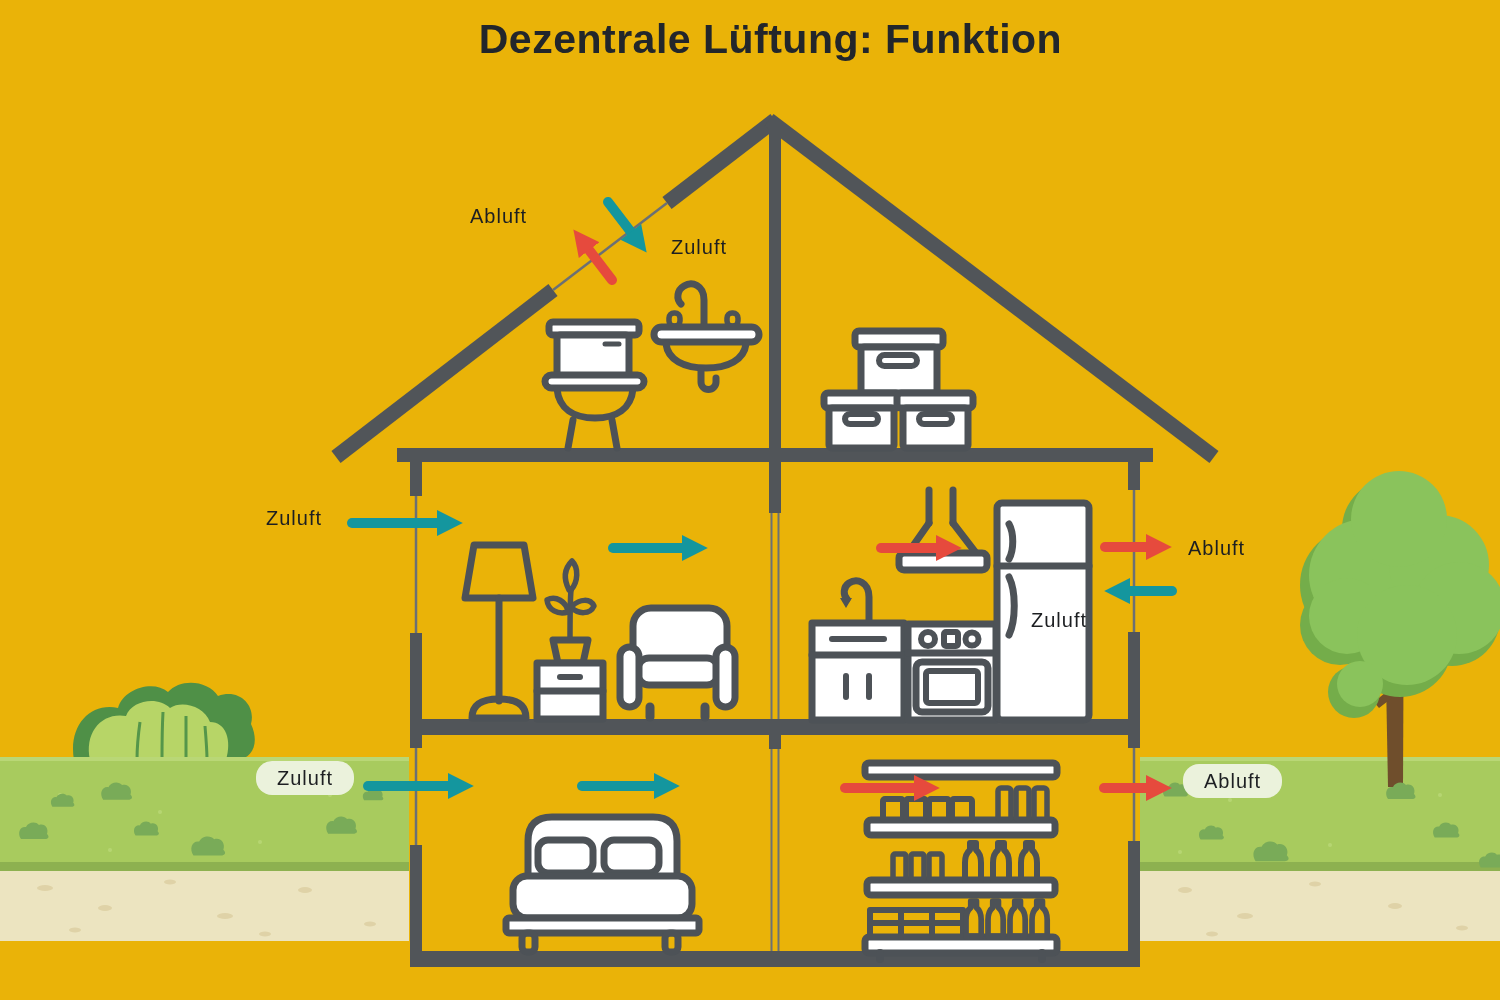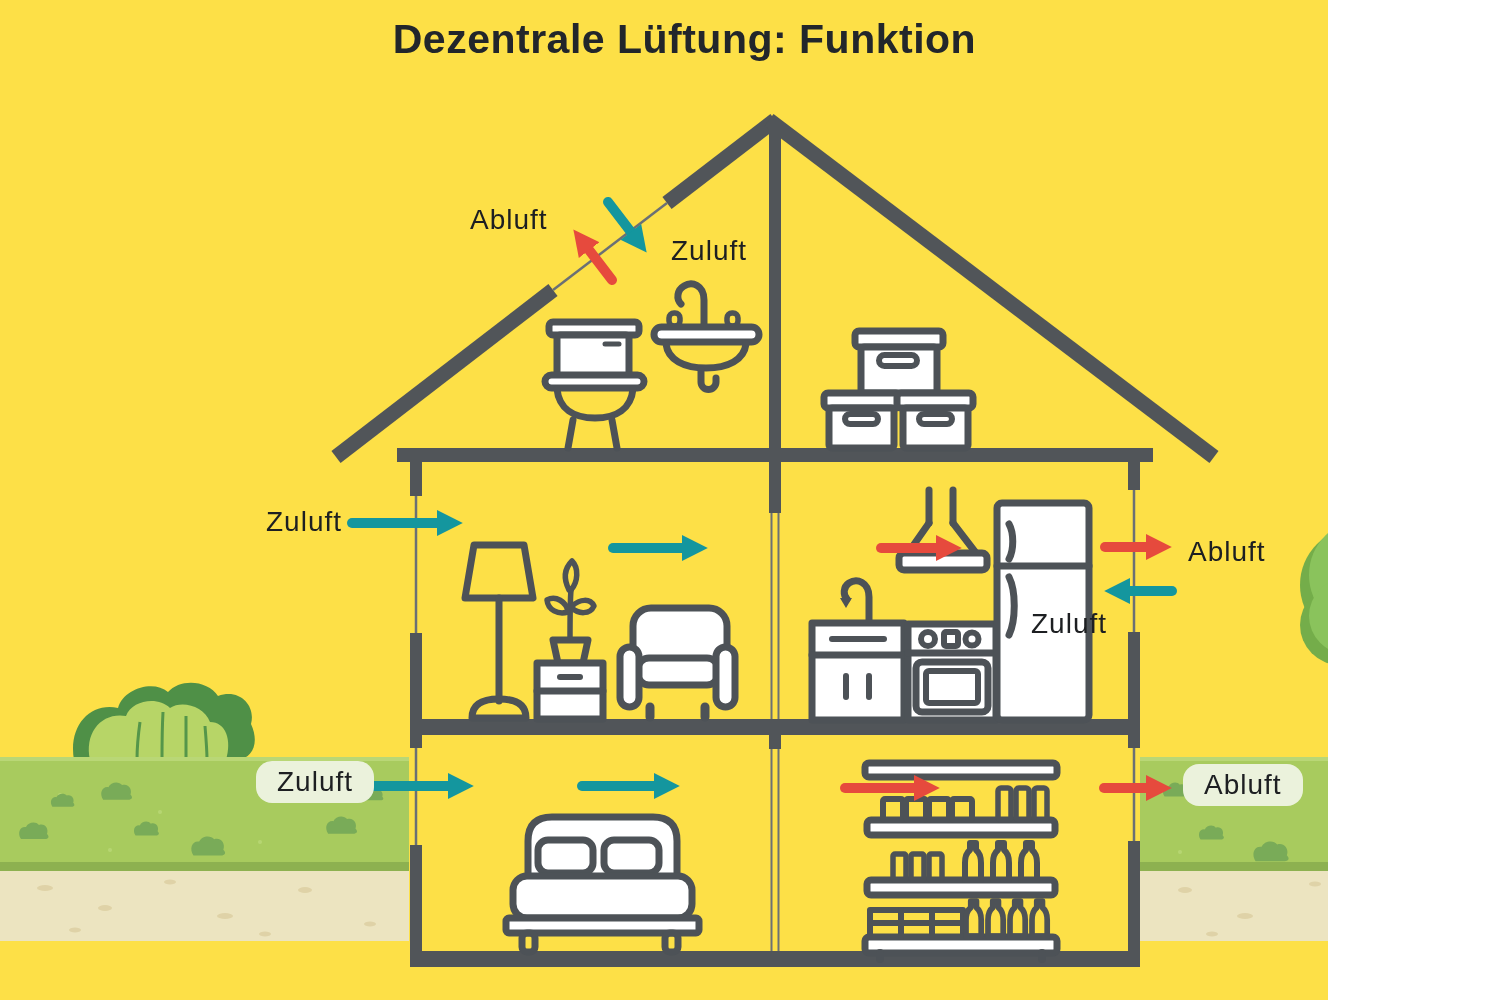--- a/index.html
+++ b/index.html
@@ -1,21 +1,21 @@
 <!DOCTYPE html>
 <html><head>
 <meta charset="utf-8">
 <style>
   html,body{margin:0;padding:0;background:#ffffff;}
-  #stage{position:relative;width:1328px;height:1000px;background:#fde047;overflow:hidden;
+  #stage{position:relative;width:1500px;height:1000px;background:#eab308;overflow:hidden;
          font-family:"Liberation Sans","DejaVu Sans",sans-serif;}
   #scene{position:absolute;left:0;top:0;}
   .page-title{position:absolute;top:16px;left:50%;transform:translateX(-46.5%);
       font-size:41px;font-weight:700;letter-spacing:.5px;color:#22262b;white-space:nowrap;}
-  .air-label{position:absolute;font-size:28px;font-weight:400;letter-spacing:1px;
+  .air-label{position:absolute;font-size:20px;font-weight:400;letter-spacing:1px;
       color:#1d1f22;white-space:nowrap;line-height:1;}
   .pill{background:#ebf2dc;border-radius:16px;padding:7px 21px;}
 </style>
 </head>
 <body>
 
 <div id="stage">
 
 <svg id="scene" width="1500" height="1000" viewBox="0 0 1500 1000">
   <defs>

